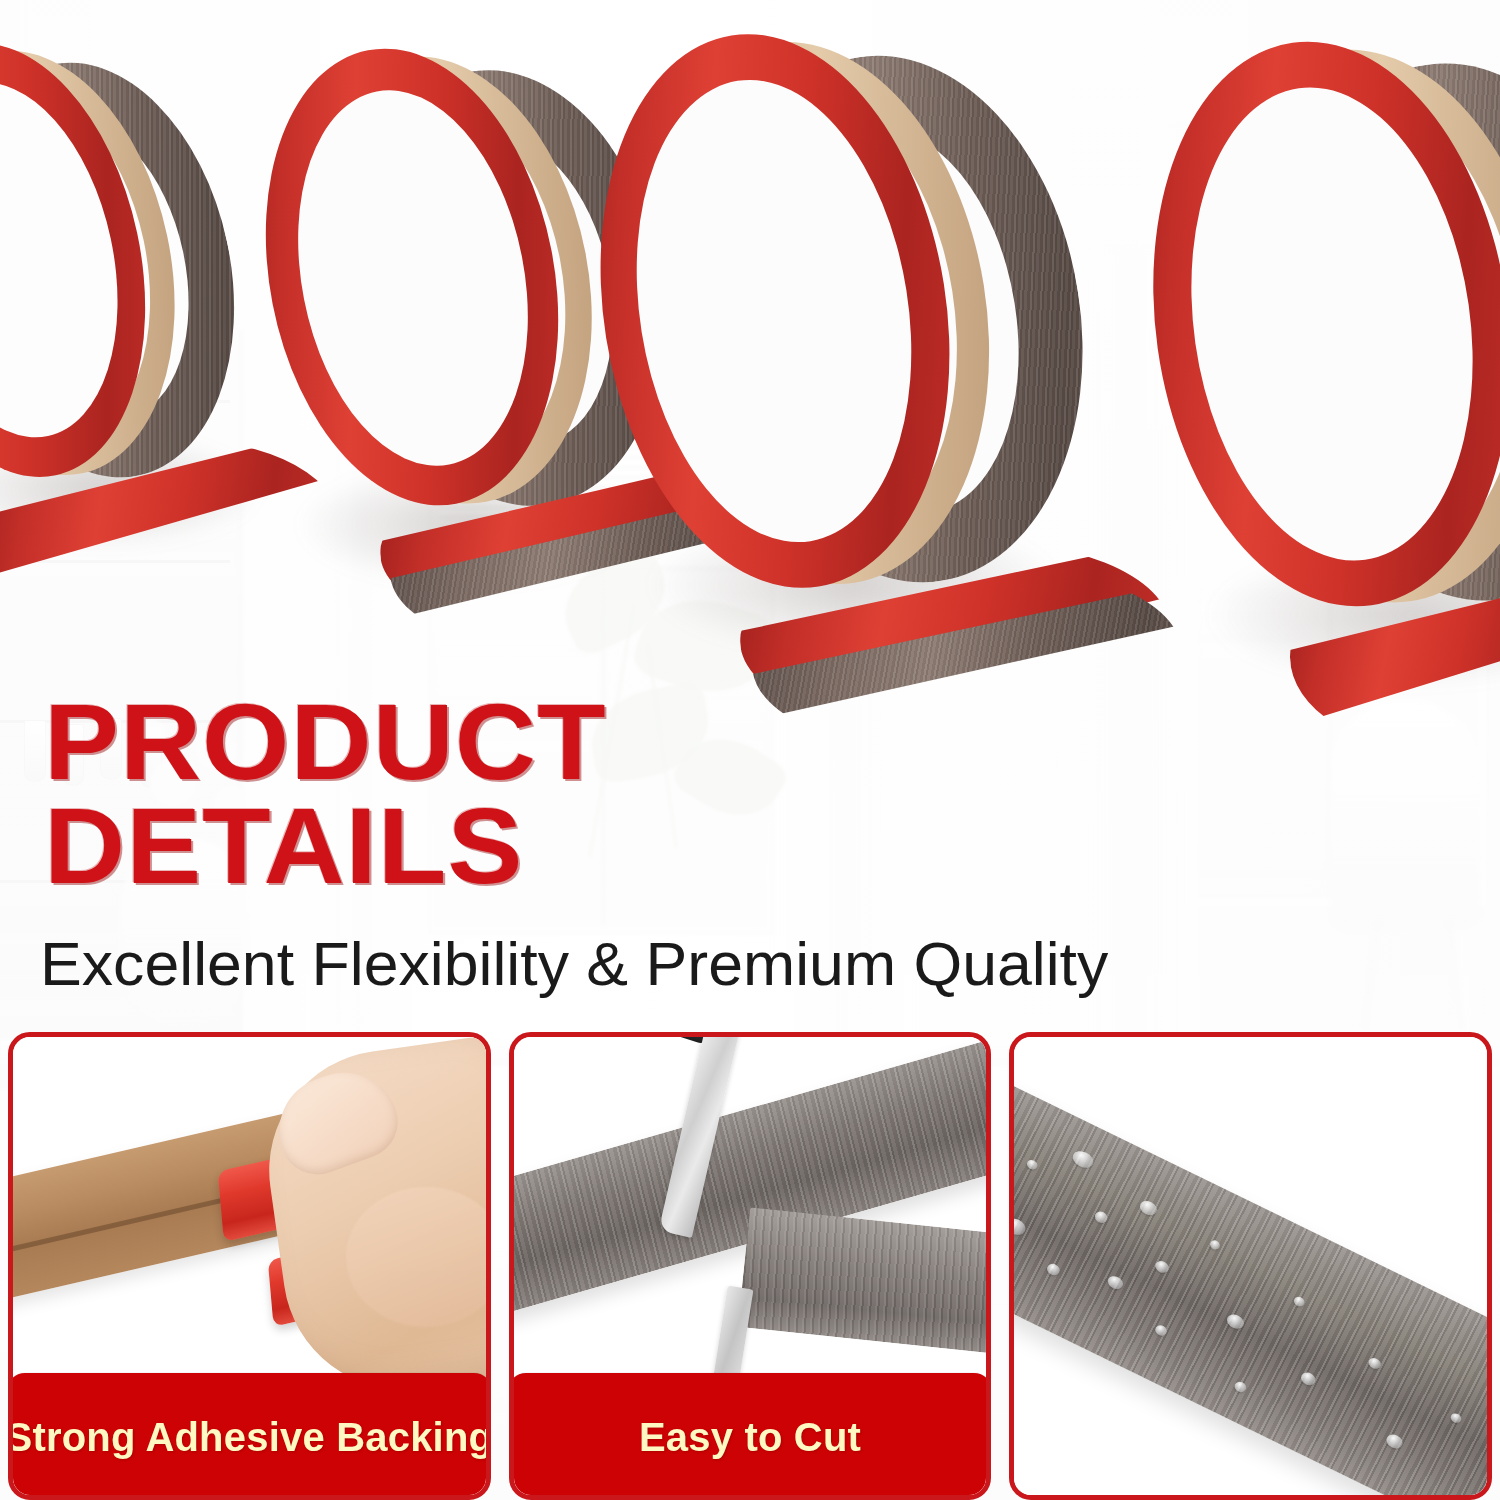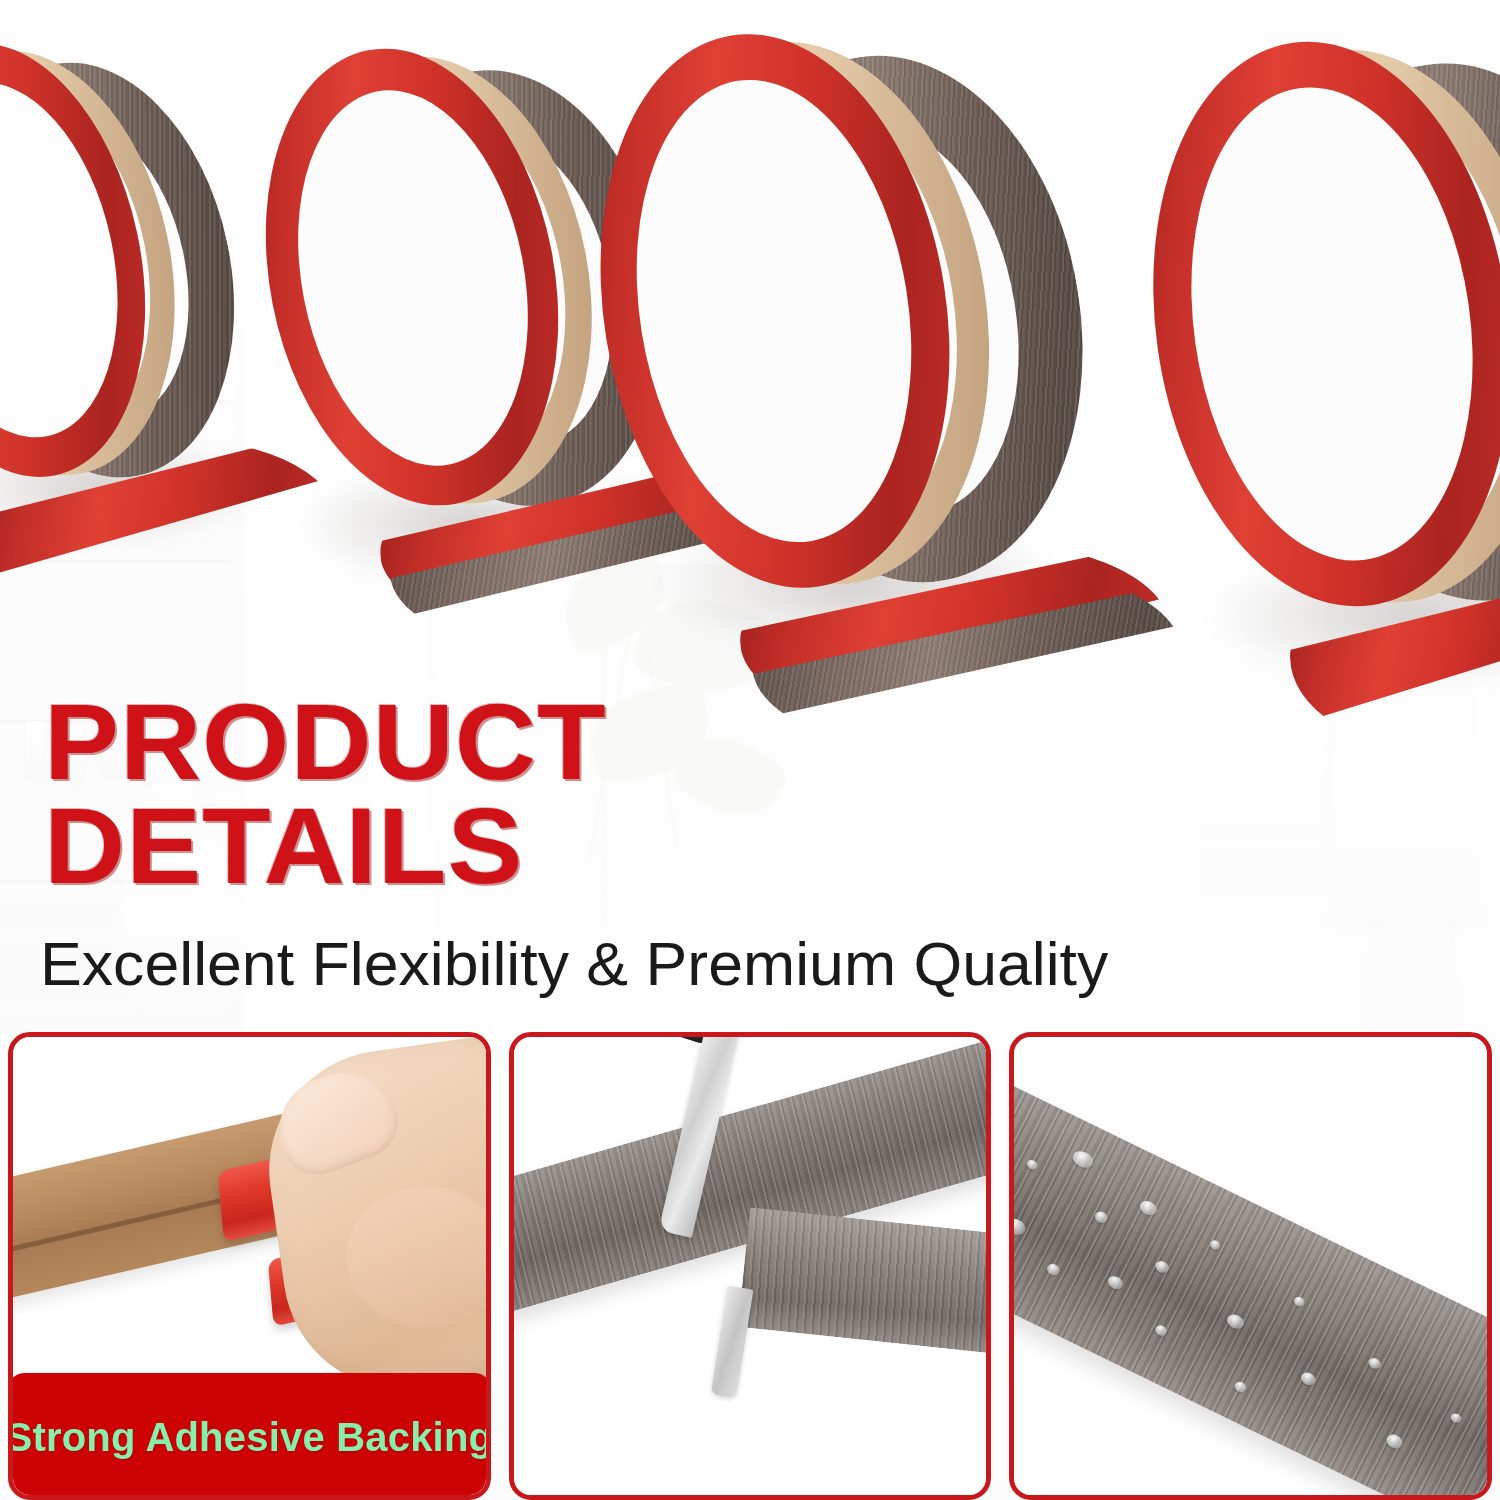--- a/index.html
+++ b/index.html
@@ -140,21 +140,21 @@
     background:#ffffff;overflow:hidden;}
   .panel-photo{position:absolute;inset:0;background:#ffffff;overflow:hidden;}
 
   .caption{
     position:absolute;left:-6px;right:-6px;bottom:-6px;height:128px;
     background:#cc0204;border-radius:18px;
     display:flex;align-items:center;justify-content:center;
     box-shadow:0 -1px 0 rgba(0,0,0,.04);
   }
   .caption span{
-    color:#86efac;font-weight:bold;font-size:40px;letter-spacing:.2px;
+    color:#fef9c3;font-weight:bold;font-size:40px;letter-spacing:.2px;
     font-family:"Liberation Sans","DejaVu Sans",sans-serif;
     text-shadow:1px 1px 2px rgba(120,0,0,.35);
     white-space:nowrap;
   }
 
   
   .p1-band{position:absolute;left:-40px;top:150px;width:560px;height:118px;
     transform:rotate(-13deg);transform-origin:left center;
     background:linear-gradient(180deg,#c79b70 0%,#b98c61 30%,#a87b52 60%,#b5875d 100%);
     border-radius:4px;box-shadow:0 8px 16px rgba(0,0,0,.10);}
@@ -352,20 +352,23 @@
     </div>
 
     <div class="panel">
       <div class="panel-photo">
         <div class="p2-band"></div>
         <div class="p2-band2"></div>
         <div class="p2-pivot"></div>
         <div class="p2-blade"></div>
         <div class="p2-blade2"></div>
       </div>
+      <div class="caption">
+        <span>Easy to Cut</span>
+      </div>
     </div>
 
     <div class="panel">
       <div class="panel-photo">
         <div class="p3-band">
 
           <div class="drop" style="left:112px;top:58px;width:11px;height:9px;"></div>
           <div class="drop" style="left:150px;top:28px;width:22px;height:15px;"></div>
           <div class="drop" style="left:196px;top:74px;width:13px;height:11px;"></div>
           <div class="drop" style="left:232px;top:44px;width:18px;height:13px;"></div>

